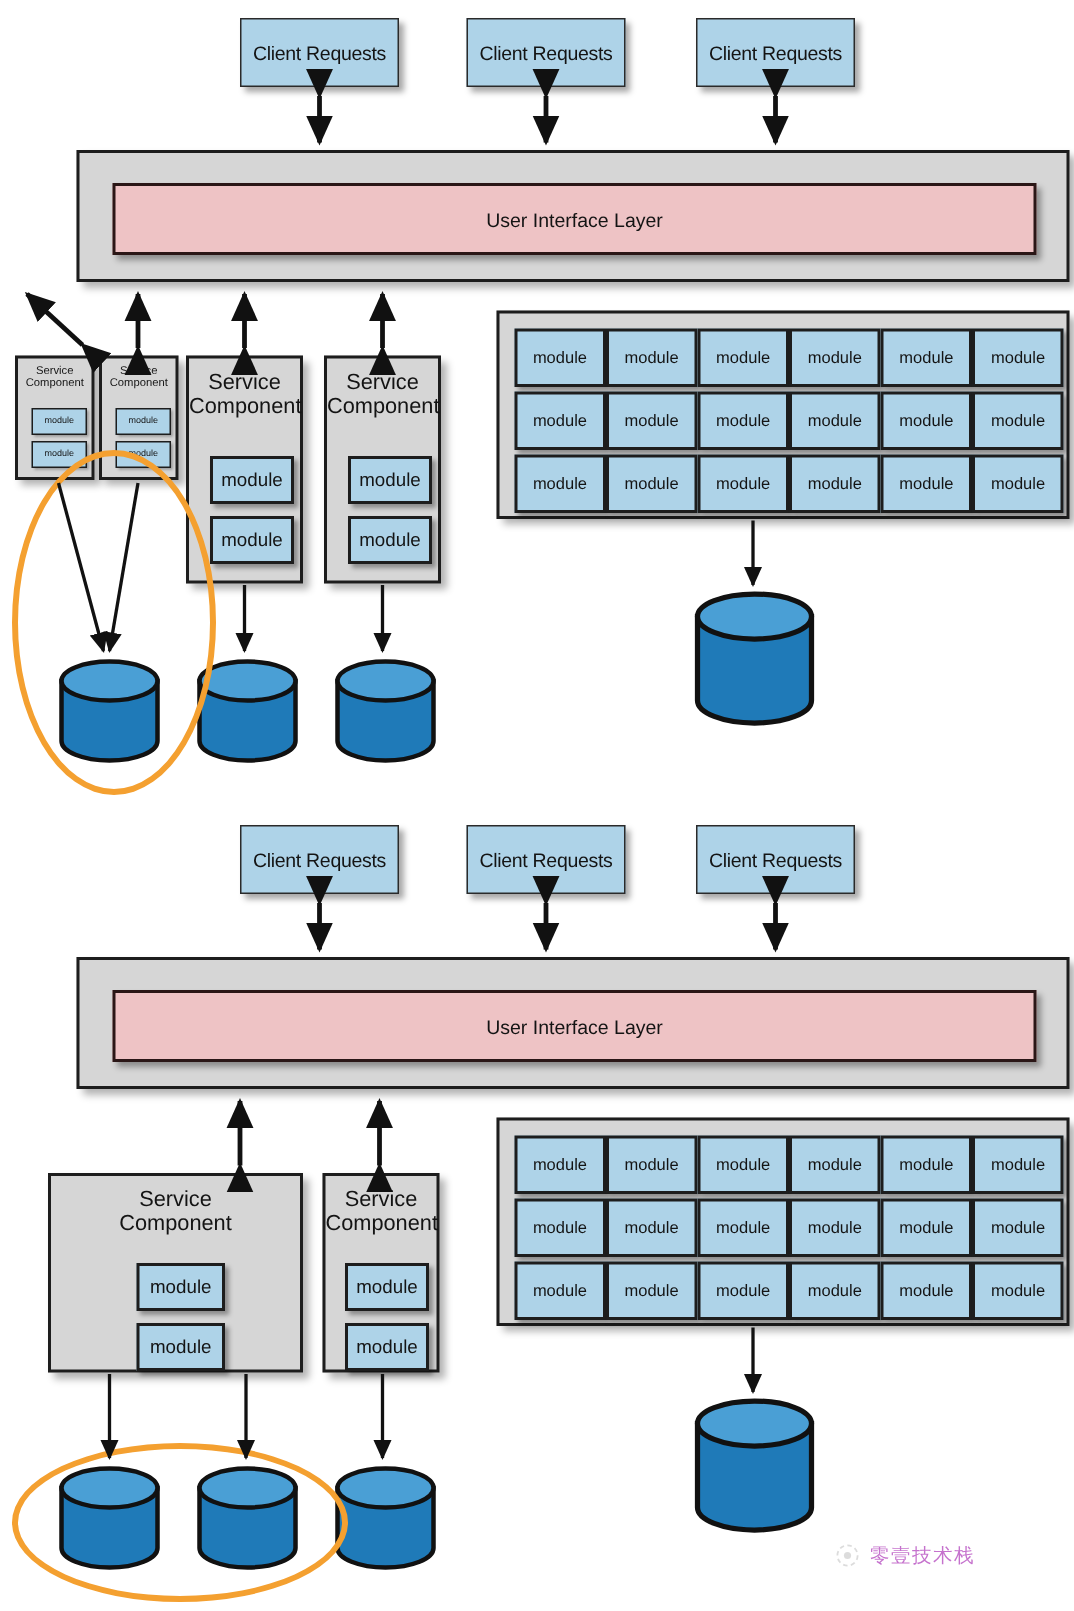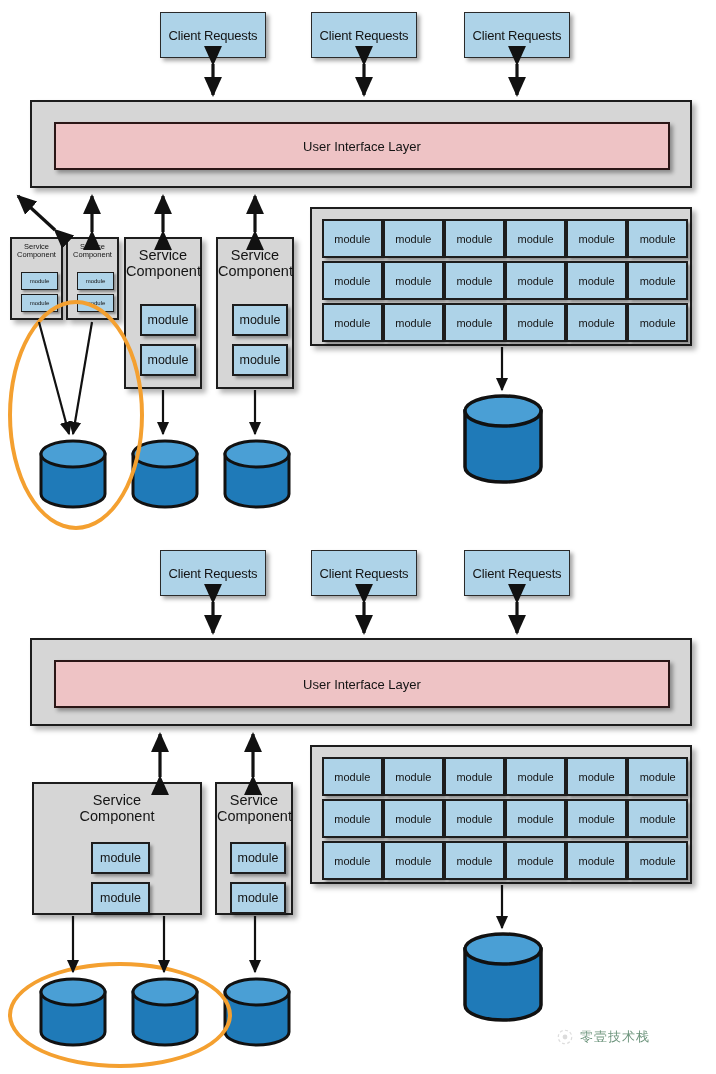--- a/index.html
+++ b/index.html
@@ -32,20 +32,21 @@
     font-size: 13px;
     letter-spacing: -0.2px;
     color: #141414;
     white-space: nowrap;
   }
 
   .gray-panel {
     background: #d6d6d6;
     border: 2px solid #1d1d1d;
     box-shadow: 4px 4px 5px rgba(0,0,0,0.30);
+    margin-left: 21px;
   }
 
   .ui-layer {
     background: #eec3c5;
     border: 2px solid #2a1616;
     box-shadow: 3px 3px 4px rgba(0,0,0,0.35);
     display: flex;
     align-items: center;
     justify-content: center;
     font-size: 13px;
@@ -101,21 +102,21 @@
   
   .watermark {
     position: absolute;
     display: flex;
     align-items: center;
     gap: 6px;
     opacity: 0.62;
   }
   .watermark .wm-text {
     font-size: 13px;
-    color: #14532d;
+    color: #a21caf;
     letter-spacing: 1px;
     white-space: nowrap;
   }
   .wm-logo { width: 18px; height: 18px; opacity: 0.55; }
 </style>
 </head>
 <body>
 
 <div id="canvas">
 

